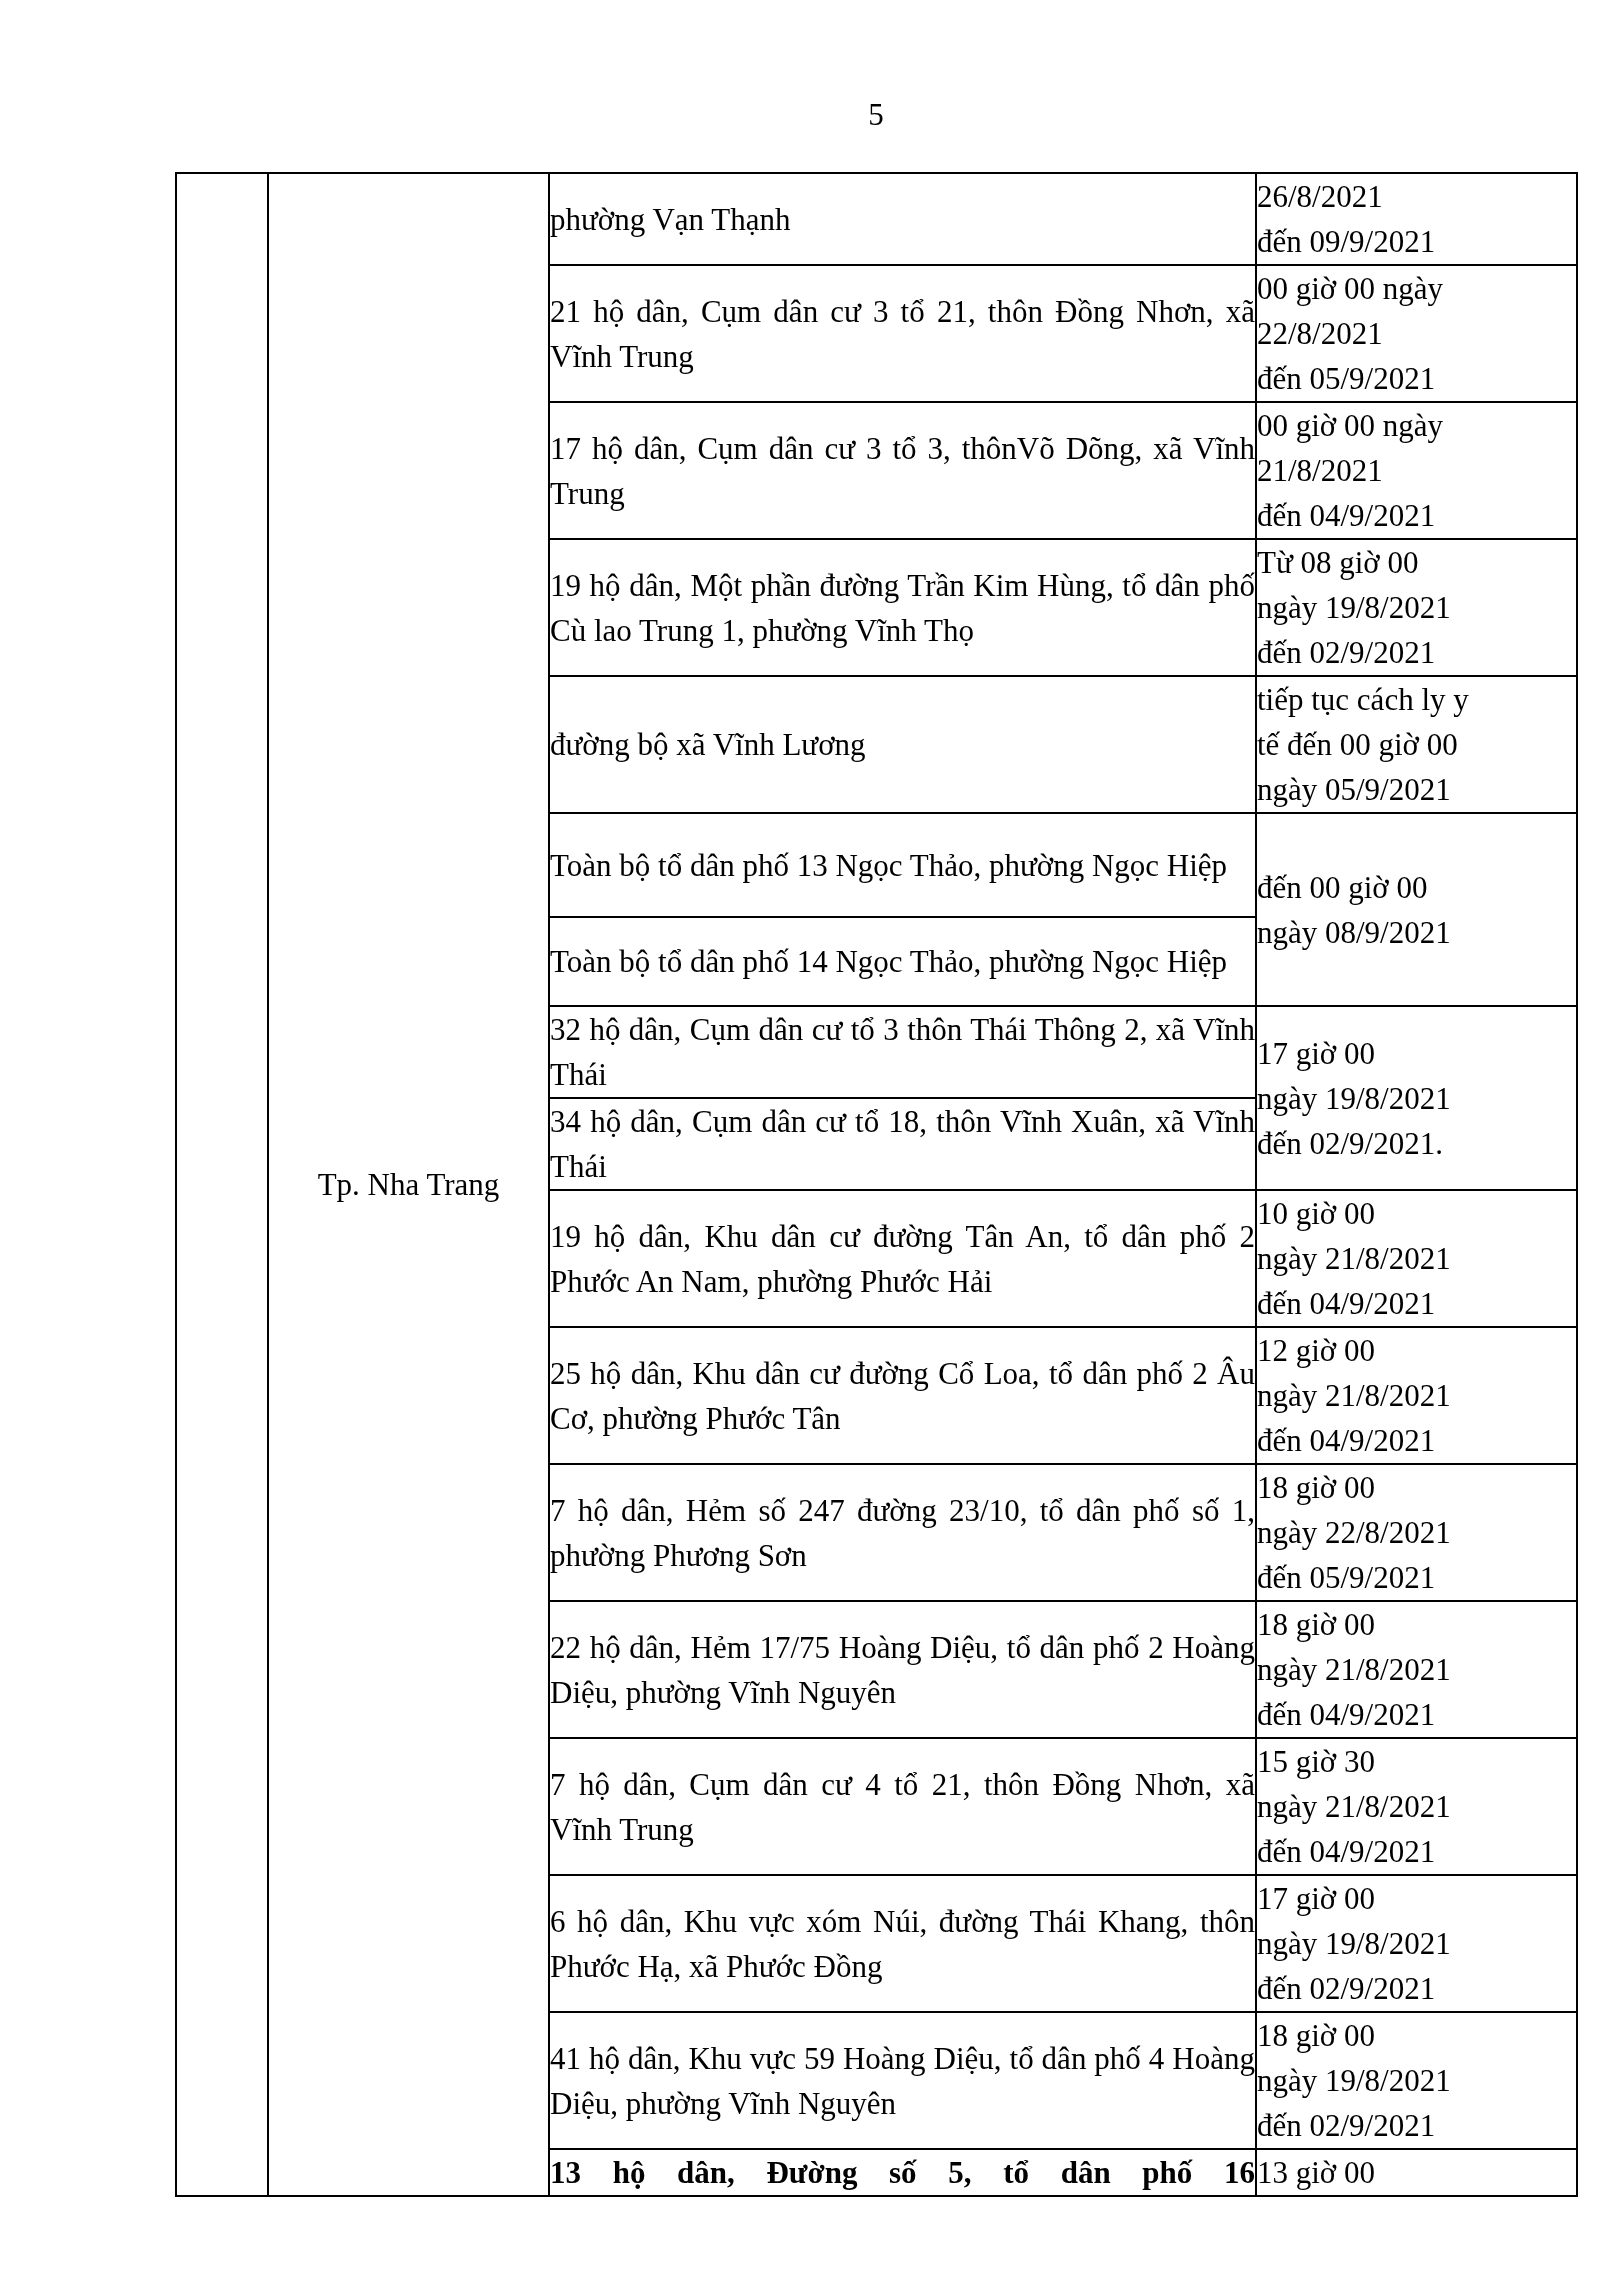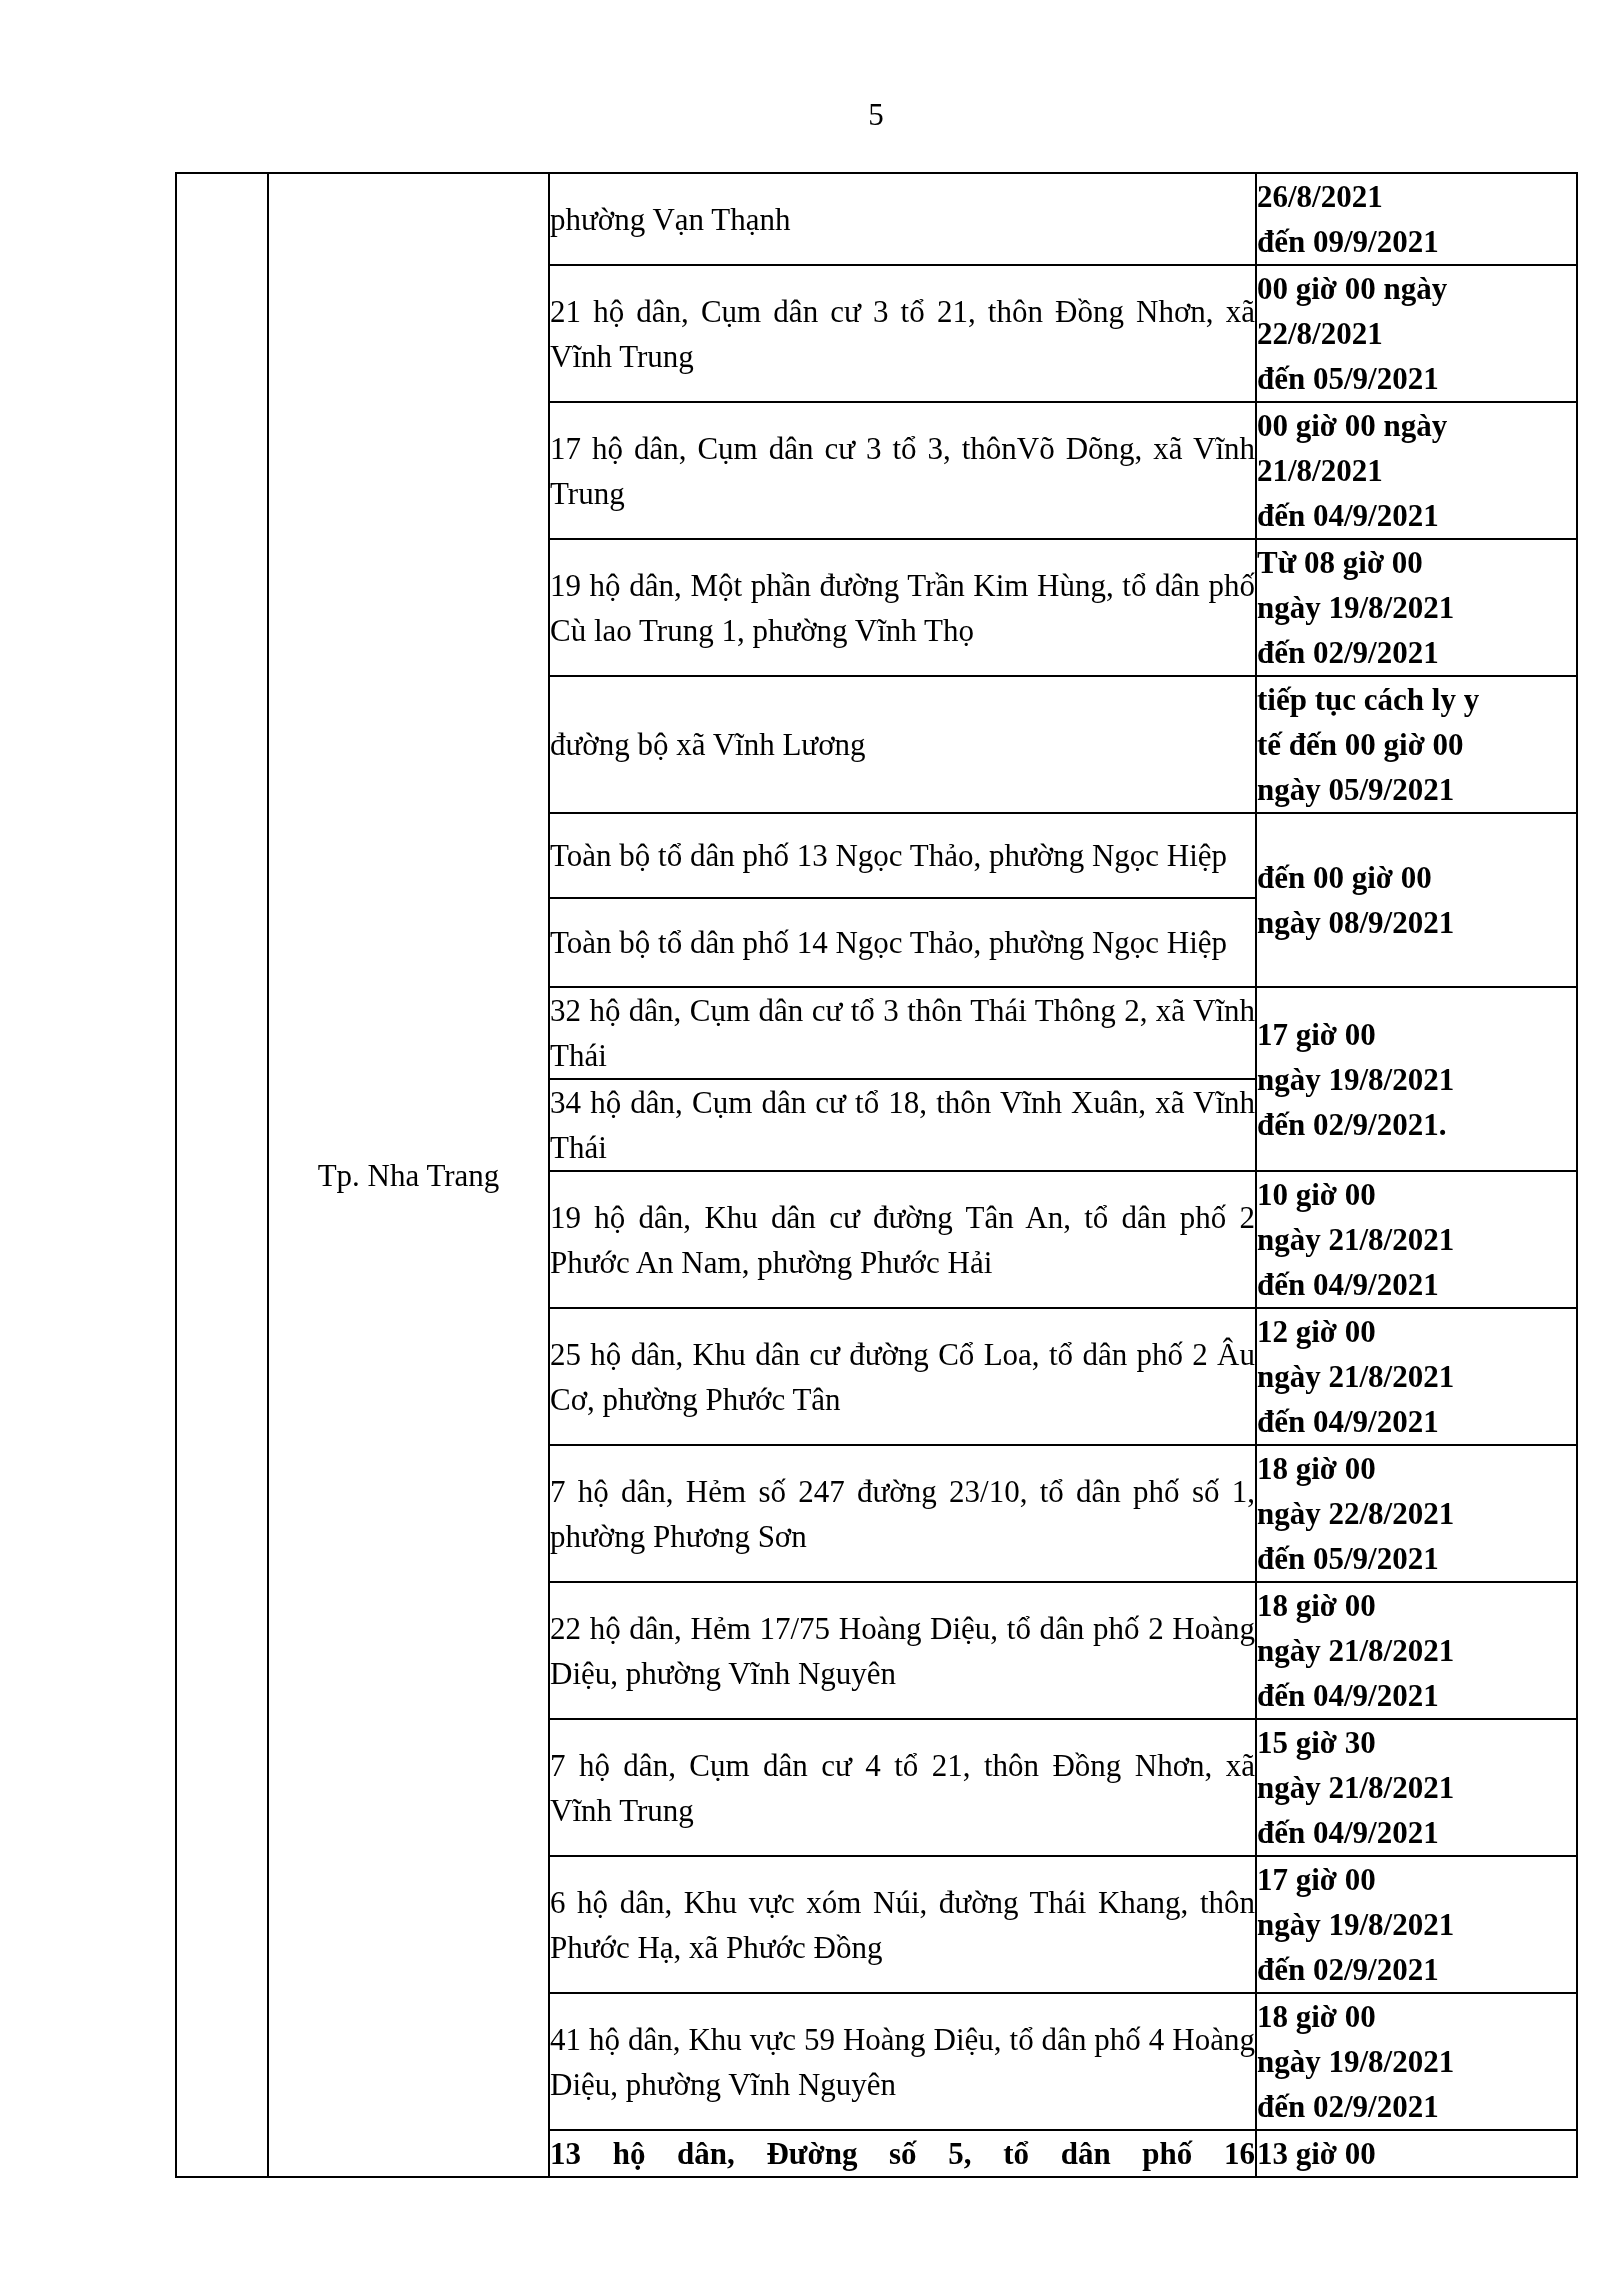--- a/index.html
+++ b/index.html
@@ -61,21 +61,20 @@
     padding: 1.3px 9.2px 1.3px 6.5px;
   }
   td.c3.cont {
     text-align-last: justify;
     font-weight: bold;
   }
   td.c4 {
     white-space: pre-line;
     text-align: left;
     padding: 1.3px 6.5px 1.3px 9.2px;
-    font-weight: bold;
   }
 </style>
 </head>
 <body>
 
 <div class="page">
 
   <div class="page-number">5</div>
 
   <table class="qtable">
@@ -112,21 +111,21 @@
         <td class="c4">Từ 08 giờ 00
 ngày 19/8/2021
 đến 02/9/2021</td>
       </tr>
       <tr style="height:137px">
         <td class="c3">đường bộ xã Vĩnh Lương</td>
         <td class="c4">tiếp tục cách ly y
 tế đến 00 giờ 00
 ngày 05/9/2021</td>
       </tr>
-      <tr style="height:85px">
+      <tr style="height:104px">
         <td class="c3">Toàn bộ tổ dân phố 13 Ngọc Thảo, phường Ngọc Hiệp</td>
         <td class="c4" rowspan="2">đến 00 giờ 00
 ngày 08/9/2021</td>
       </tr>
       <tr style="height:89px">
         <td class="c3">Toàn bộ tổ dân phố 14 Ngọc Thảo, phường Ngọc Hiệp</td>
       </tr>
       <tr style="height:88px">
         <td class="c3">32 hộ dân, Cụm dân cư tổ 3 thôn Thái Thông 2, xã Vĩnh Thái</td>
         <td class="c4" rowspan="2">17 giờ 00

